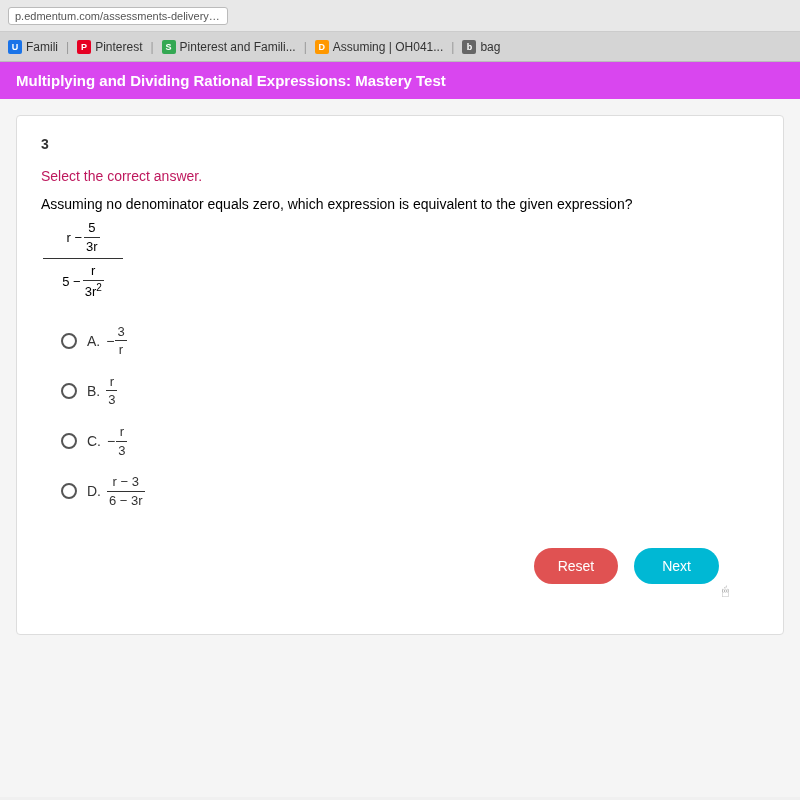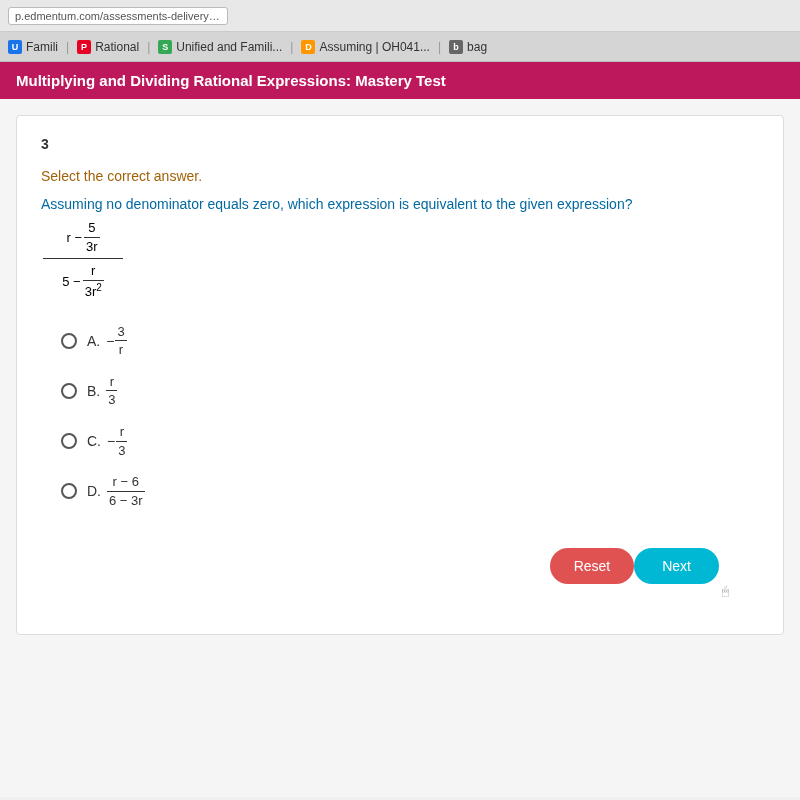--- a/index.html
+++ b/index.html
@@ -61,21 +61,21 @@
     }
     .tab-favicon.blue { background: #1a73e8; color: white; }
     .tab-favicon.red { background: #e60023; color: white; }
     .tab-favicon.green { background: #34a853; color: white; }
     .tab-favicon.orange { background: #ff9800; color: white; }
     .tab-favicon.gray { background: #666; color: white; }
     .tab-sep { color: #999; }
 
     
     .page-header {
-      background: #be185d;
+      background: #d946ef;
       color: white;
       padding: 10px 16px;
       font-size: 15px;
       font-weight: bold;
     }
 
     
     .main-content {
       background: #f5f5f5;
       padding: 16px;
@@ -92,27 +92,27 @@
 
     .question-number {
       font-size: 14px;
       font-weight: bold;
       color: #333;
       margin-bottom: 16px;
     }
 
     .question-instruction {
       font-size: 14px;
-      color: #a16207;
+      color: #be185d;
       margin-bottom: 12px;
     }
 
     .question-text {
       font-size: 14px;
-      color: #0369a1;
+      color: #000000;
       margin-bottom: 8px;
     }
 
     .frac {
       display: inline-flex;
       flex-direction: column;
       align-items: center;
       vertical-align: middle;
       font-size: 13px;
       line-height: 1.2;
@@ -158,20 +158,21 @@
       color: #333;
       display: flex;
       align-items: center;
       gap: 6px;
     }
 
     
     .button-row {
       display: flex;
       justify-content: flex-end;
+      gap: 16px;
       margin-top: 40px;
       padding-right: 40px;
     }
 
     .btn-reset {
       background: #e05252;
       color: white;
       border: none;
       border-radius: 20px;
       padding: 10px 24px;
@@ -201,26 +202,26 @@
 </div>
 
 <div class="tab-bar">
   <div class="tab-item">
     <div class="tab-favicon blue">U</div>
     <span>Famili</span>
   </div>
   <span class="tab-sep">|</span>
   <div class="tab-item">
     <div class="tab-favicon red">P</div>
-    <span>Rational</span>
+    <span>Pinterest</span>
   </div>
   <span class="tab-sep">|</span>
   <div class="tab-item">
     <div class="tab-favicon green">S</div>
-    <span>Unified and Famili...</span>
+    <span>Pinterest and Famili...</span>
   </div>
   <span class="tab-sep">|</span>
   <div class="tab-item">
     <div class="tab-favicon orange">D</div>
     <span>Assuming | OH041...</span>
   </div>
   <span class="tab-sep">|</span>
   <div class="tab-item">
     <div class="tab-favicon gray">b</div>
     <span>bag</span>
@@ -310,21 +311,21 @@
           </span>
         </div>
       </div>
 
       <div class="option-row">
         <div class="radio-circle"></div>
         <div class="option-label">
           <span>D.</span>
 
           <span class="frac" style="font-size:13px;">
-            <span class="numerator">r − 6</span>
+            <span class="numerator">r − 3</span>
             <span class="frac-line"></span>
             <span class="denominator">6 − 3r</span>
           </span>
         </div>
       </div>
 
     </div>
 
     <div class="button-row">
       <button class="btn-reset">Reset</button>

